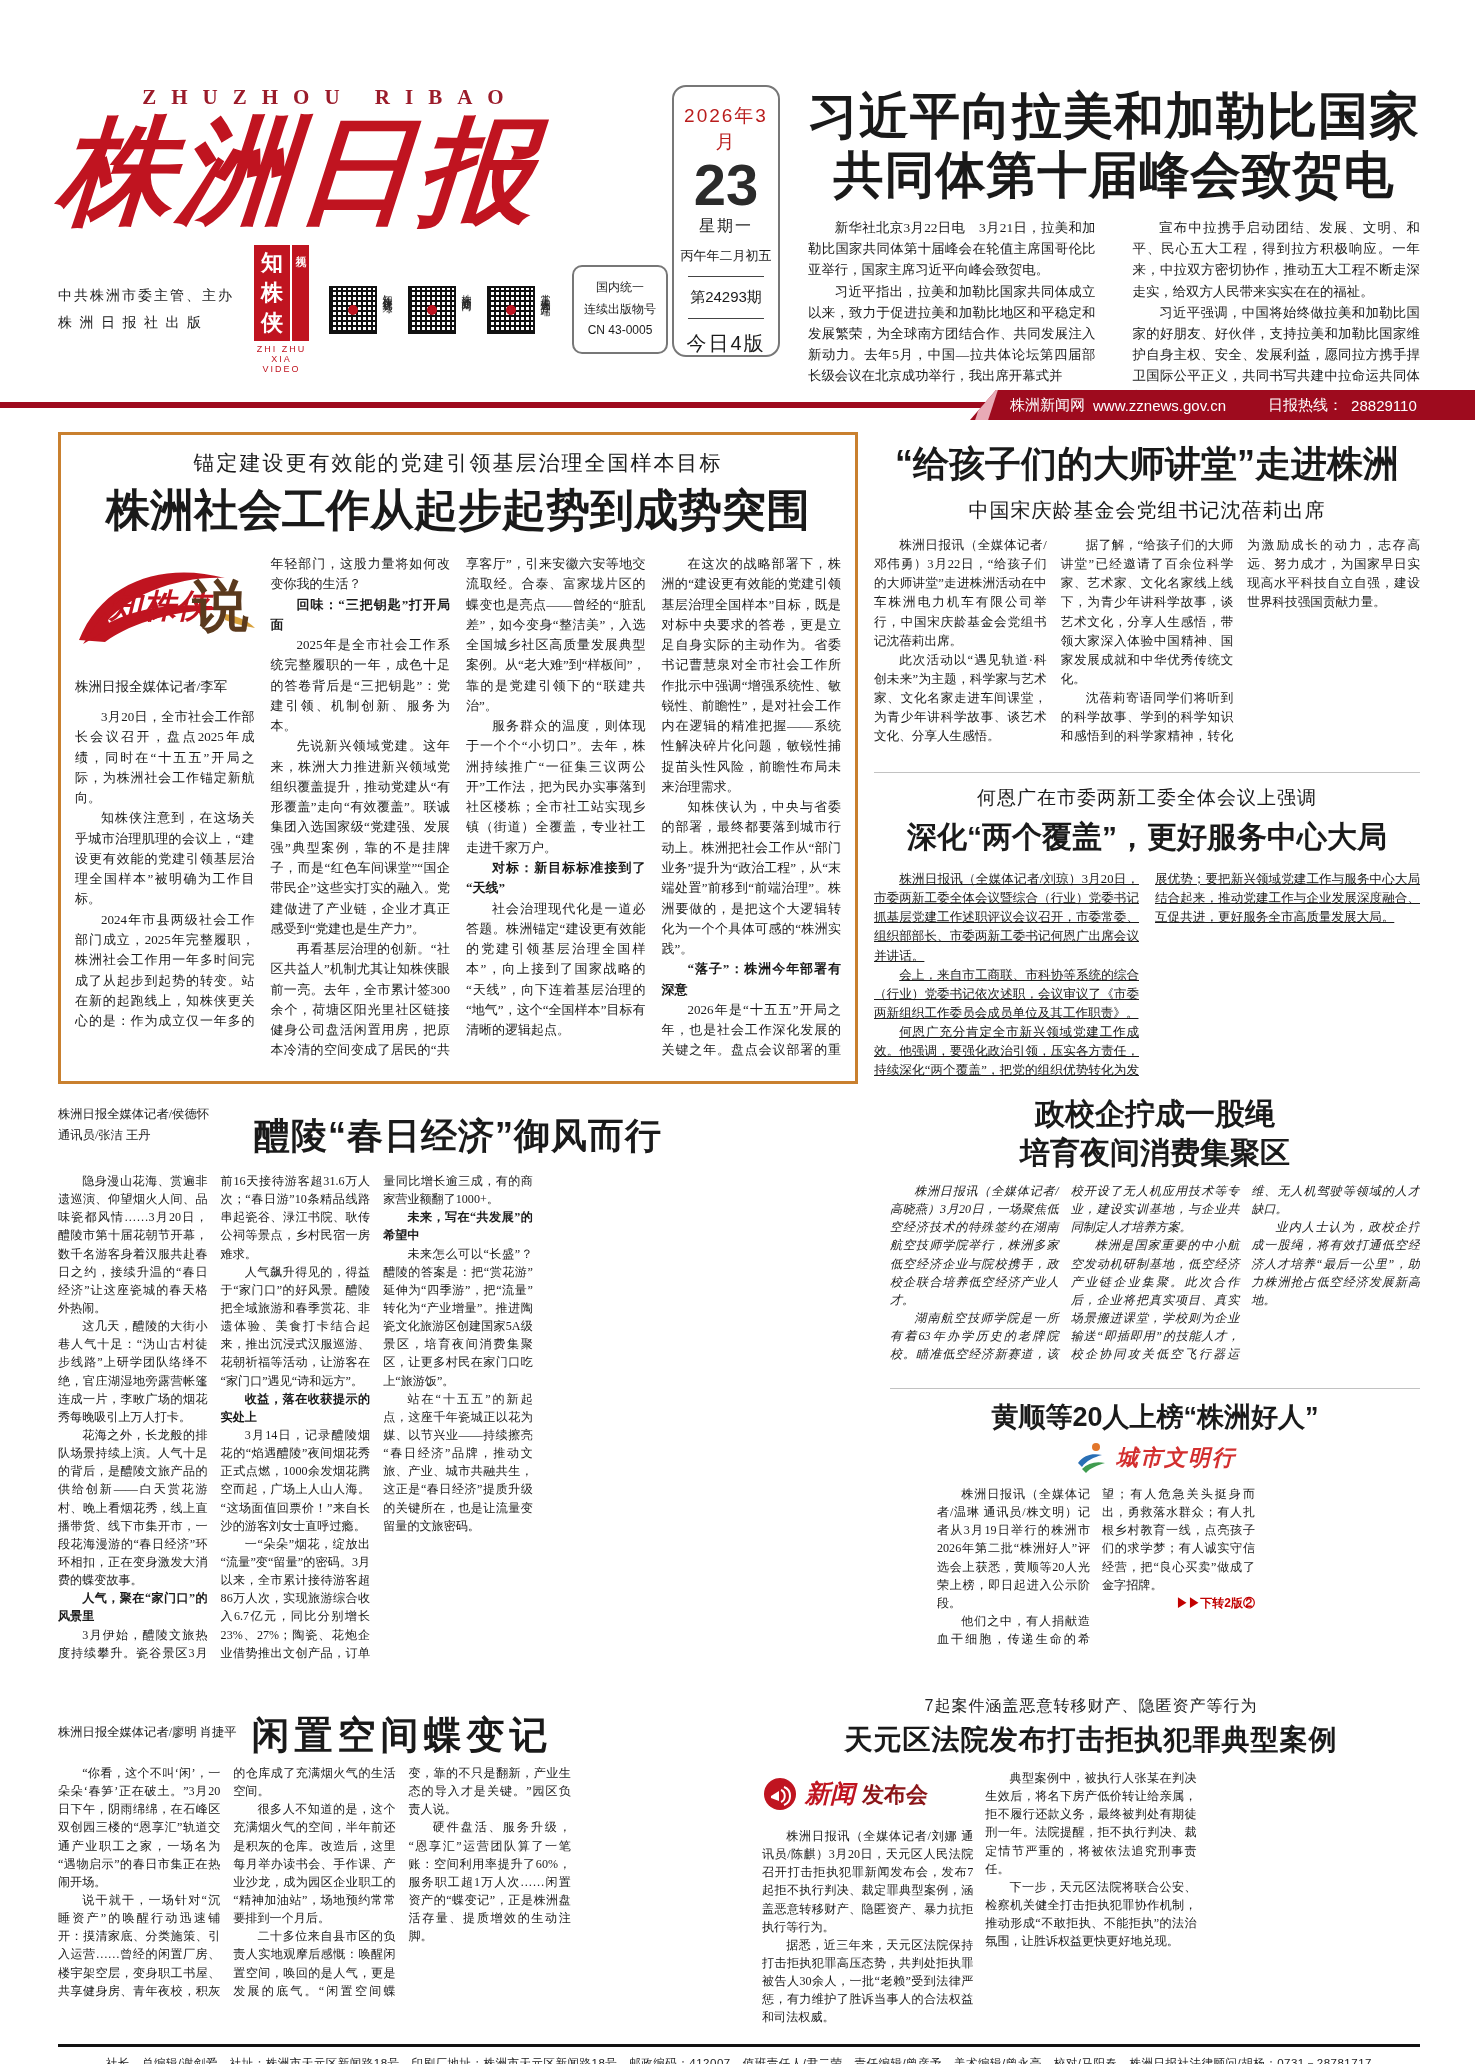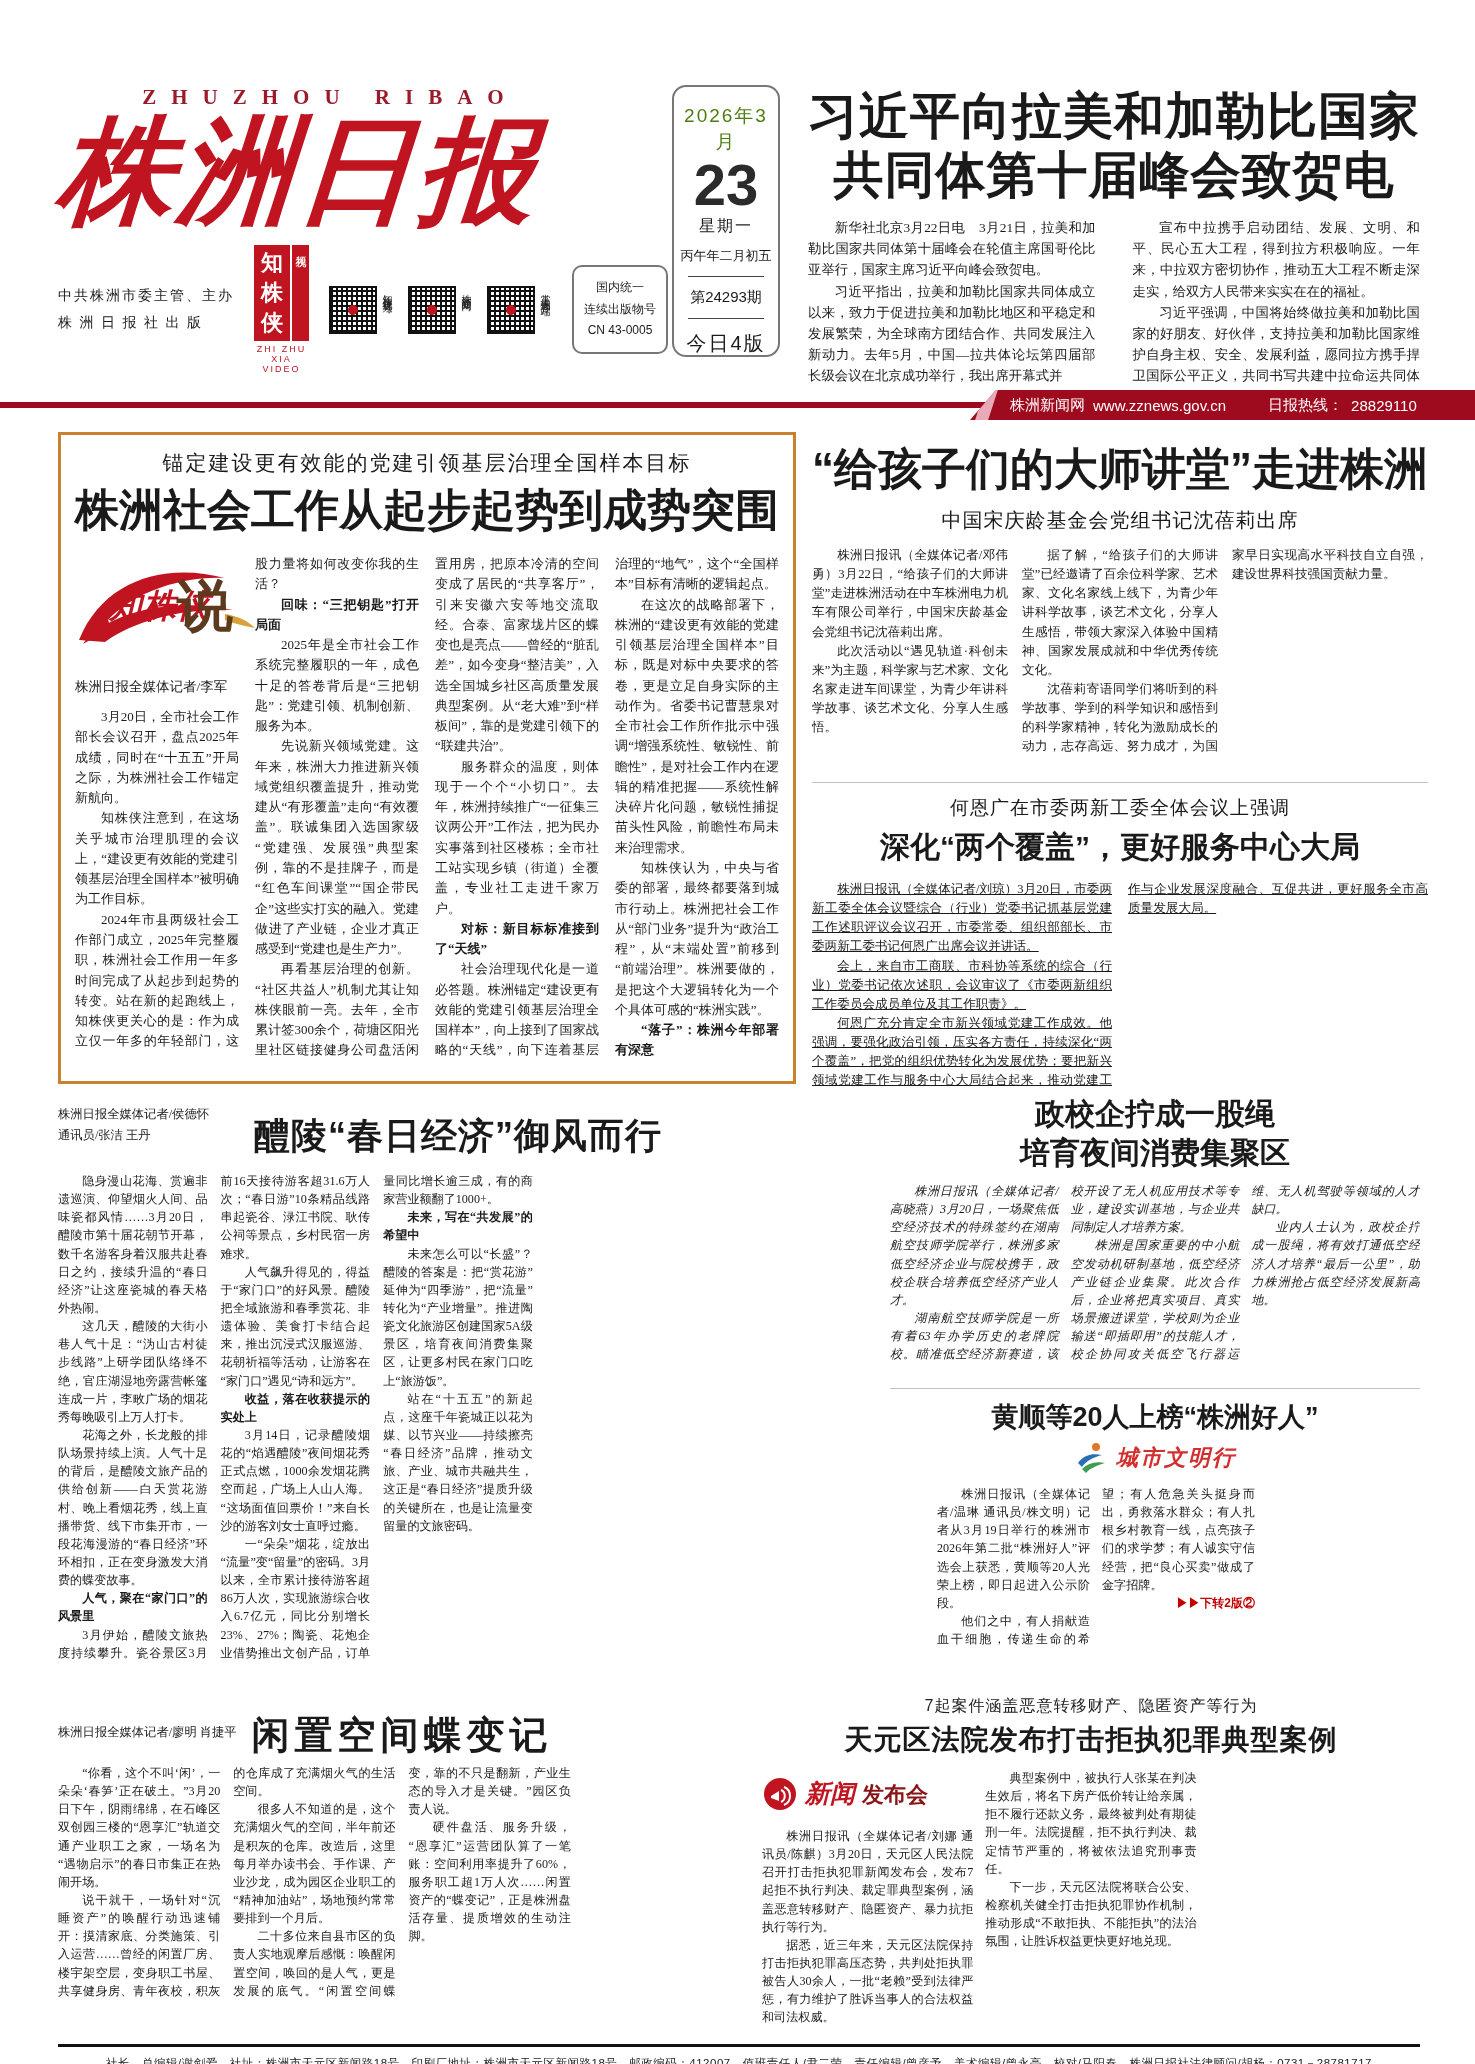--- a/index.html
+++ b/index.html
@@ -23,21 +23,21 @@
   .qr-item{display:flex;}
   .qr-box{width:48px;height:48px;border:2px solid #111;box-sizing:border-box;position:relative;
     background:repeating-linear-gradient(0deg,#111 0 2px,transparent 2px 5px),
                repeating-linear-gradient(90deg,#111 0 2px,transparent 2px 5px);}
   .qr-box::after{content:"";position:absolute;left:17px;top:17px;width:10px;height:10px;background:#c01420;border-radius:50%;}
   .qr-cap{writing-mode:vertical-rl;font-size:10px;letter-spacing:2px;margin-left:3px;color:#222;}
   .cn-box{border:2px solid #777;border-radius:10px;padding:10px 10px;font-size:12px;text-align:center;
           line-height:1.8;font-family:"Liberation Sans",sans-serif;white-space:nowrap;}
   .datebox{width:168px;border:2px solid #777;border-radius:14px;margin-left:4px;padding:16px 6px 10px;
            box-sizing:border-box;text-align:center;height:272px;font-family:"Liberation Sans",sans-serif;}
-  .db-ym{font-size:19px;letter-spacing:2px;color:#4d7c0f;}
+  .db-ym{font-size:19px;letter-spacing:2px;color:#b91c1c;}
   .db-day{font-size:58px;font-weight:800;color:#2b2b2b;line-height:1.05;}
   .db-week{font-size:16px;letter-spacing:2px;}
   .db-lunar{font-size:13px;margin-top:10px;}
   .db-hr{border:none;border-top:1.5px solid #444;margin:11px 8px;}
   .db-issue{font-size:15px;}
   .db-pages{font-size:20px;letter-spacing:2px;margin-top:2px;}
   .top-story{flex:1;padding-left:28px;}
   .ts-hl{font-family:"Liberation Sans",sans-serif;font-weight:900;font-size:50px;line-height:1.18;
          text-align:center;margin:2px 0 12px;letter-spacing:1px;white-space:nowrap;}
   .ts-cols{display:flex;gap:37px;}
@@ -64,21 +64,21 @@
   .mb-hl{text-align:center;font-size:44px;font-weight:900;font-family:"Liberation Sans",sans-serif;margin:2px 0 14px;white-space:nowrap;}
   .mb-body{height:516px;column-count:4;column-gap:16px;column-fill:auto;font-size:13px;line-height:1.56;text-align:justify;overflow:hidden;}
   .zzx-logo{height:118px;position:relative;break-inside:avoid;margin-bottom:4px;}
   .zzx-t1{position:absolute;left:34px;top:26px;color:#c01420;font-weight:900;font-style:italic;font-size:33px;
           font-family:"Liberation Sans",sans-serif;letter-spacing:1px;}
   .zzx-t2{position:absolute;right:6px;top:8px;color:#5b3a1e;font-weight:900;font-size:56px;font-family:"DejaVu Serif",serif;}
   .zzx-svg{position:absolute;left:0;top:0;}
   .mb-byline{break-inside:avoid;font-size:13.5px;margin:0 0 10px;}
   
   .right-col{flex:1;display:flex;flex-direction:column;}
-  .r-hl1{font-family:"Liberation Sans",sans-serif;font-weight:900;font-size:44px;text-align:center;margin:8px 0 8px;white-space:nowrap;}
+  .r-hl1{font-family:"Liberation Sans",sans-serif;font-weight:900;font-size:36px;text-align:center;margin:8px 0 8px;white-space:nowrap;}
   .r-deck{text-align:center;font-size:20px;font-family:"Liberation Sans",sans-serif;margin-bottom:12px;letter-spacing:1px;}
   .r-body{height:226px;column-count:3;column-gap:14px;column-fill:auto;font-size:12.6px;line-height:1.52;text-align:justify;overflow:hidden;}
   .r-kicker{text-align:center;font-size:19px;font-family:"Liberation Sans",sans-serif;margin:2px 0 6px;letter-spacing:1px;}
   .r-hl2{text-align:center;font-family:"Liberation Sans",sans-serif;font-weight:900;font-size:30px;margin:0 0 12px;white-space:nowrap;}
   .r-body2{height:214px;column-count:2;column-gap:16px;column-fill:auto;font-size:12.6px;line-height:1.52;text-align:justify;overflow:hidden;text-decoration:underline;}
   
   .row-mid{gap:32px;height:598px;margin-top:4px;}
   .liling{width:800px;}
   .ll-head{position:relative;height:84px;}
   .ll-byline{position:absolute;left:0;top:16px;font-size:12.3px;line-height:1.7;width:170px;}

